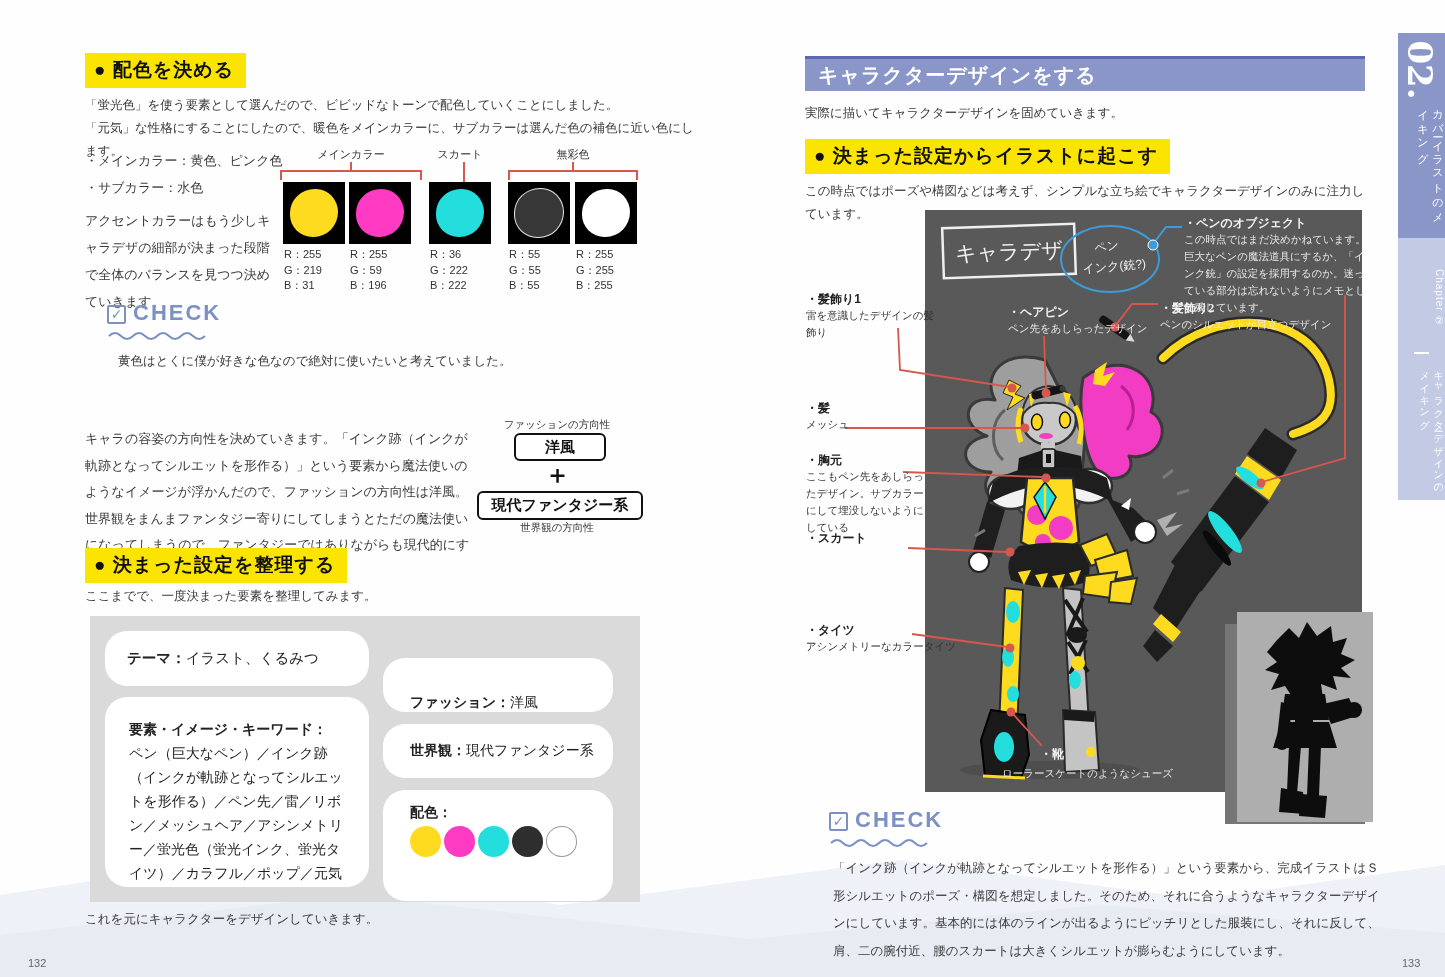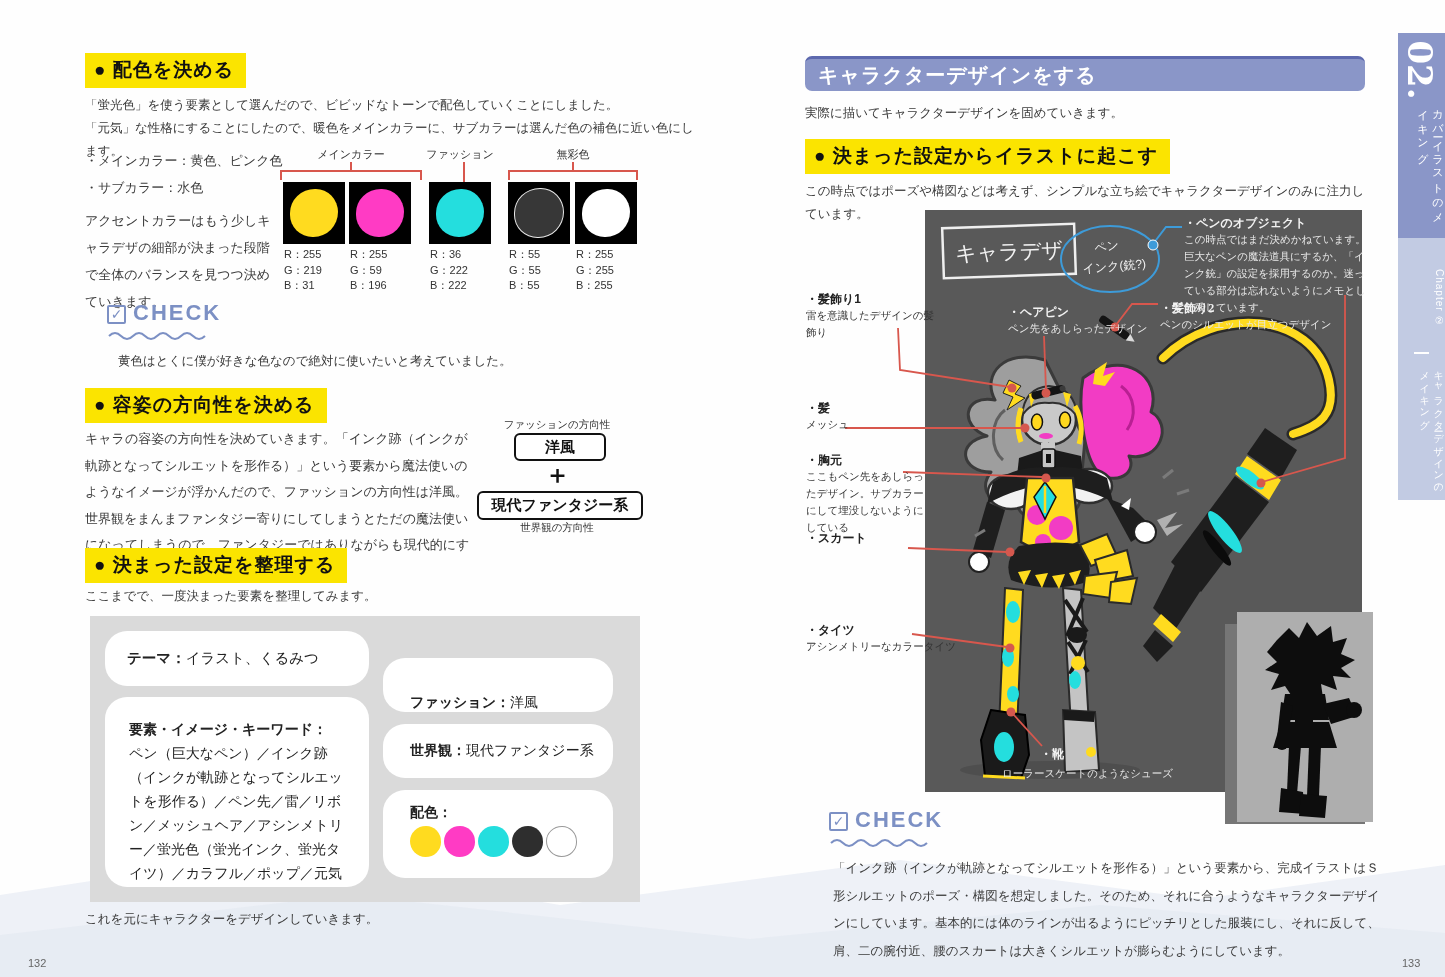--- a/index.html
+++ b/index.html
@@ -52,21 +52,21 @@
 
   <div class="abs body-txt jp" style="left:85px;top:94px;width:600px;">「蛍光色」を使う要素として選んだので、ビビッドなトーンで配色していくことにしました。</div>
   <div class="abs body-txt jp" style="left:85px;top:117px;width:620px;">「元気」な性格にすることにしたので、暖色をメインカラーに、サブカラーは選んだ色の補色に近い色にします。</div>
 
   <div class="abs jp" style="left:85px;top:152px;font-size:13px;">・メインカラー：黄色、ピンク色</div>
   <div class="abs jp" style="left:85px;top:179px;font-size:13px;">・サブカラー：水色</div>
 
   <div class="abs body-txt jp" style="left:85px;top:207px;width:192px;font-size:13px;line-height:27px;">アクセントカラーはもう少しキャラデザの細部が決まった段階で全体のバランスを見つつ決めていきます。</div>
 
   <div class="abs sw-label" style="left:281px;top:147px;width:140px;">メインカラー</div>
-  <div class="abs sw-label" style="left:425px;top:147px;width:70px;">ファッション</div>
+  <div class="abs sw-label" style="left:425px;top:147px;width:70px;">スカート</div>
   <div class="abs sw-label" style="left:509px;top:147px;width:128px;">無彩色</div>
 
   <svg class="abs" style="left:275px;top:158px;" width="375" height="55" viewBox="0 0 375 55">
     <polyline points="6,22 6,13 146,13 146,22" fill="none" stroke="#D8574D" stroke-width="2"></polyline>
     <line x1="76" y1="4" x2="76" y2="13" stroke="#D8574D" stroke-width="2"></line>
     <line x1="189" y1="4" x2="189" y2="40" stroke="#D8574D" stroke-width="2"></line>
     <circle cx="189" cy="43" r="4" fill="#D8574D"></circle>
     <polyline points="234,22 234,13 362,13 362,22" fill="none" stroke="#D8574D" stroke-width="2"></polyline>
     <line x1="298" y1="4" x2="298" y2="13" stroke="#D8574D" stroke-width="2"></line>
   </svg>
@@ -113,21 +113,20 @@
       <div>B：255</div>
   </div>
 
   <div class="abs checkbox" style="left:107px;top:305px;">✓</div>
   <div class="abs check-word" style="left:133px;top:300px;">CHECK</div>
   <svg class="abs" style="left:107px;top:331px;" width="110" height="10" viewBox="0 0 110 10">
     <path d="M2,5 q6,-6 12,0 t12,0 t12,0 t12,0 t12,0 t12,0 t12,0 t12,0" fill="none" stroke="#7C90C4" stroke-width="2"></path>
   </svg>
   <div class="abs body-txt jp" style="left:118px;top:350px;width:560px;">黄色はとくに僕が好きな色なので絶対に使いたいと考えていました。</div>
 
-  <div class="abs hl" style="left:85px;top:388px;">● 容姿の方向性を決める</div>
   <div class="abs body-txt jp" style="left:85px;top:426px;width:394px;font-size:13px;line-height:26.5px;">キャラの容姿の方向性を決めていきます。「インク跡（インクが軌跡となってシルエットを形作る）」という要素から魔法使いのようなイメージが浮かんだので、ファッションの方向性は洋風。世界観をまんまファンタジー寄りにしてしまうとただの魔法使いになってしまうので、ファンタジーではありながらも現代的にすることにしました。</div>
 
   <div class="abs dirlabel" style="left:487px;top:418px;width:140px;">ファッションの方向性</div>
   <div class="abs dirbox" style="left:514px;top:433px;width:88px;height:24px;">洋風</div>
   <div class="abs" style="left:545px;top:458px;font-size:25px;font-weight:bold;color:#111;">＋</div>
   <div class="abs dirbox" style="left:477px;top:491px;width:162px;height:25px;">現代ファンタジー系</div>
   <div class="abs dirlabel" style="left:487px;top:521px;width:140px;">世界観の方向性</div>
 
   <div class="abs hl" style="left:85px;top:548px;">● 決まった設定を整理する</div>
   <div class="abs body-txt jp" style="left:85px;top:585px;width:560px;">ここまでで、一度決まった要素を整理してみます。</div>
@@ -144,31 +143,31 @@
   </div>
 
   <div class="abs wbox" style="left:383px;top:658px;width:230px;height:54px;display:flex;align-items:flex-end;padding-left:27px;box-sizing:border-box;">
     <span class="wbox-inner jp"><span class="b">ファッション：</span><span>洋風</span></span>
   </div>
 
   <div class="abs wbox" style="left:383px;top:724px;width:230px;height:54px;display:flex;align-items:center;padding-left:27px;box-sizing:border-box;">
     <span class="wbox-inner jp"><span class="b">世界観：</span><span>現代ファンタジー系</span></span>
   </div>
 
-  <div class="abs wbox" style="left:383px;top:790px;width:230px;height:88px;padding:14px 0 0 27px;box-sizing:border-box;">
+  <div class="abs wbox" style="left:383px;top:790px;width:230px;height:111px;padding:14px 0 0 27px;box-sizing:border-box;">
     <div class="wbox-inner jp b">配色：</div>
     <div style="margin-top:4px;">
       <span class="pal-blob" style="background:#FFDB1F;"></span><span class="pal-blob" style="background:#FF3BC4;"></span><span class="pal-blob" style="background:#24DEDE;"></span><span class="pal-blob" style="background:#2E2E2E;"></span><span class="pal-blob" style="background:#fff;border:1px solid #999;box-sizing:border-box;"></span>
     </div>
   </div>
 
   <div class="abs body-txt jp" style="left:85px;top:908px;width:560px;">これを元にキャラクターをデザインしていきます。</div>
   <div class="abs pgnum" style="left:28px;top:944px;">132</div>
 
-  <div class="abs banner" style="left:805px;top:56px;width:547px;height:32px;border-radius:7px;">キャラクターデザインをする</div>
+  <div class="abs banner" style="left:805px;top:56px;width:547px;height:32px;">キャラクターデザインをする</div>
   <div class="abs body-txt jp" style="left:805px;top:102px;width:560px;">実際に描いてキャラクターデザインを固めていきます。</div>
   <div class="abs body-txt jp" style="left:805px;top:180px;width:570px;">この時点ではポーズや構図などは考えず、シンプルな立ち絵でキャラクターデザインのみに注力しています。</div>
   <div class="abs hl" style="left:805px;top:139px;">● 決まった設定からイラストに起こす</div>
 
   <div class="abs panel" style="left:925px;top:210px;width:437px;height:582px;"></div>
 
   <svg class="abs" style="left:925px;top:210px;" width="437" height="582" viewBox="0 0 437 582">
 
     <ellipse cx="125" cy="560" rx="90" ry="9" fill="#4E4E4E"></ellipse>
 

